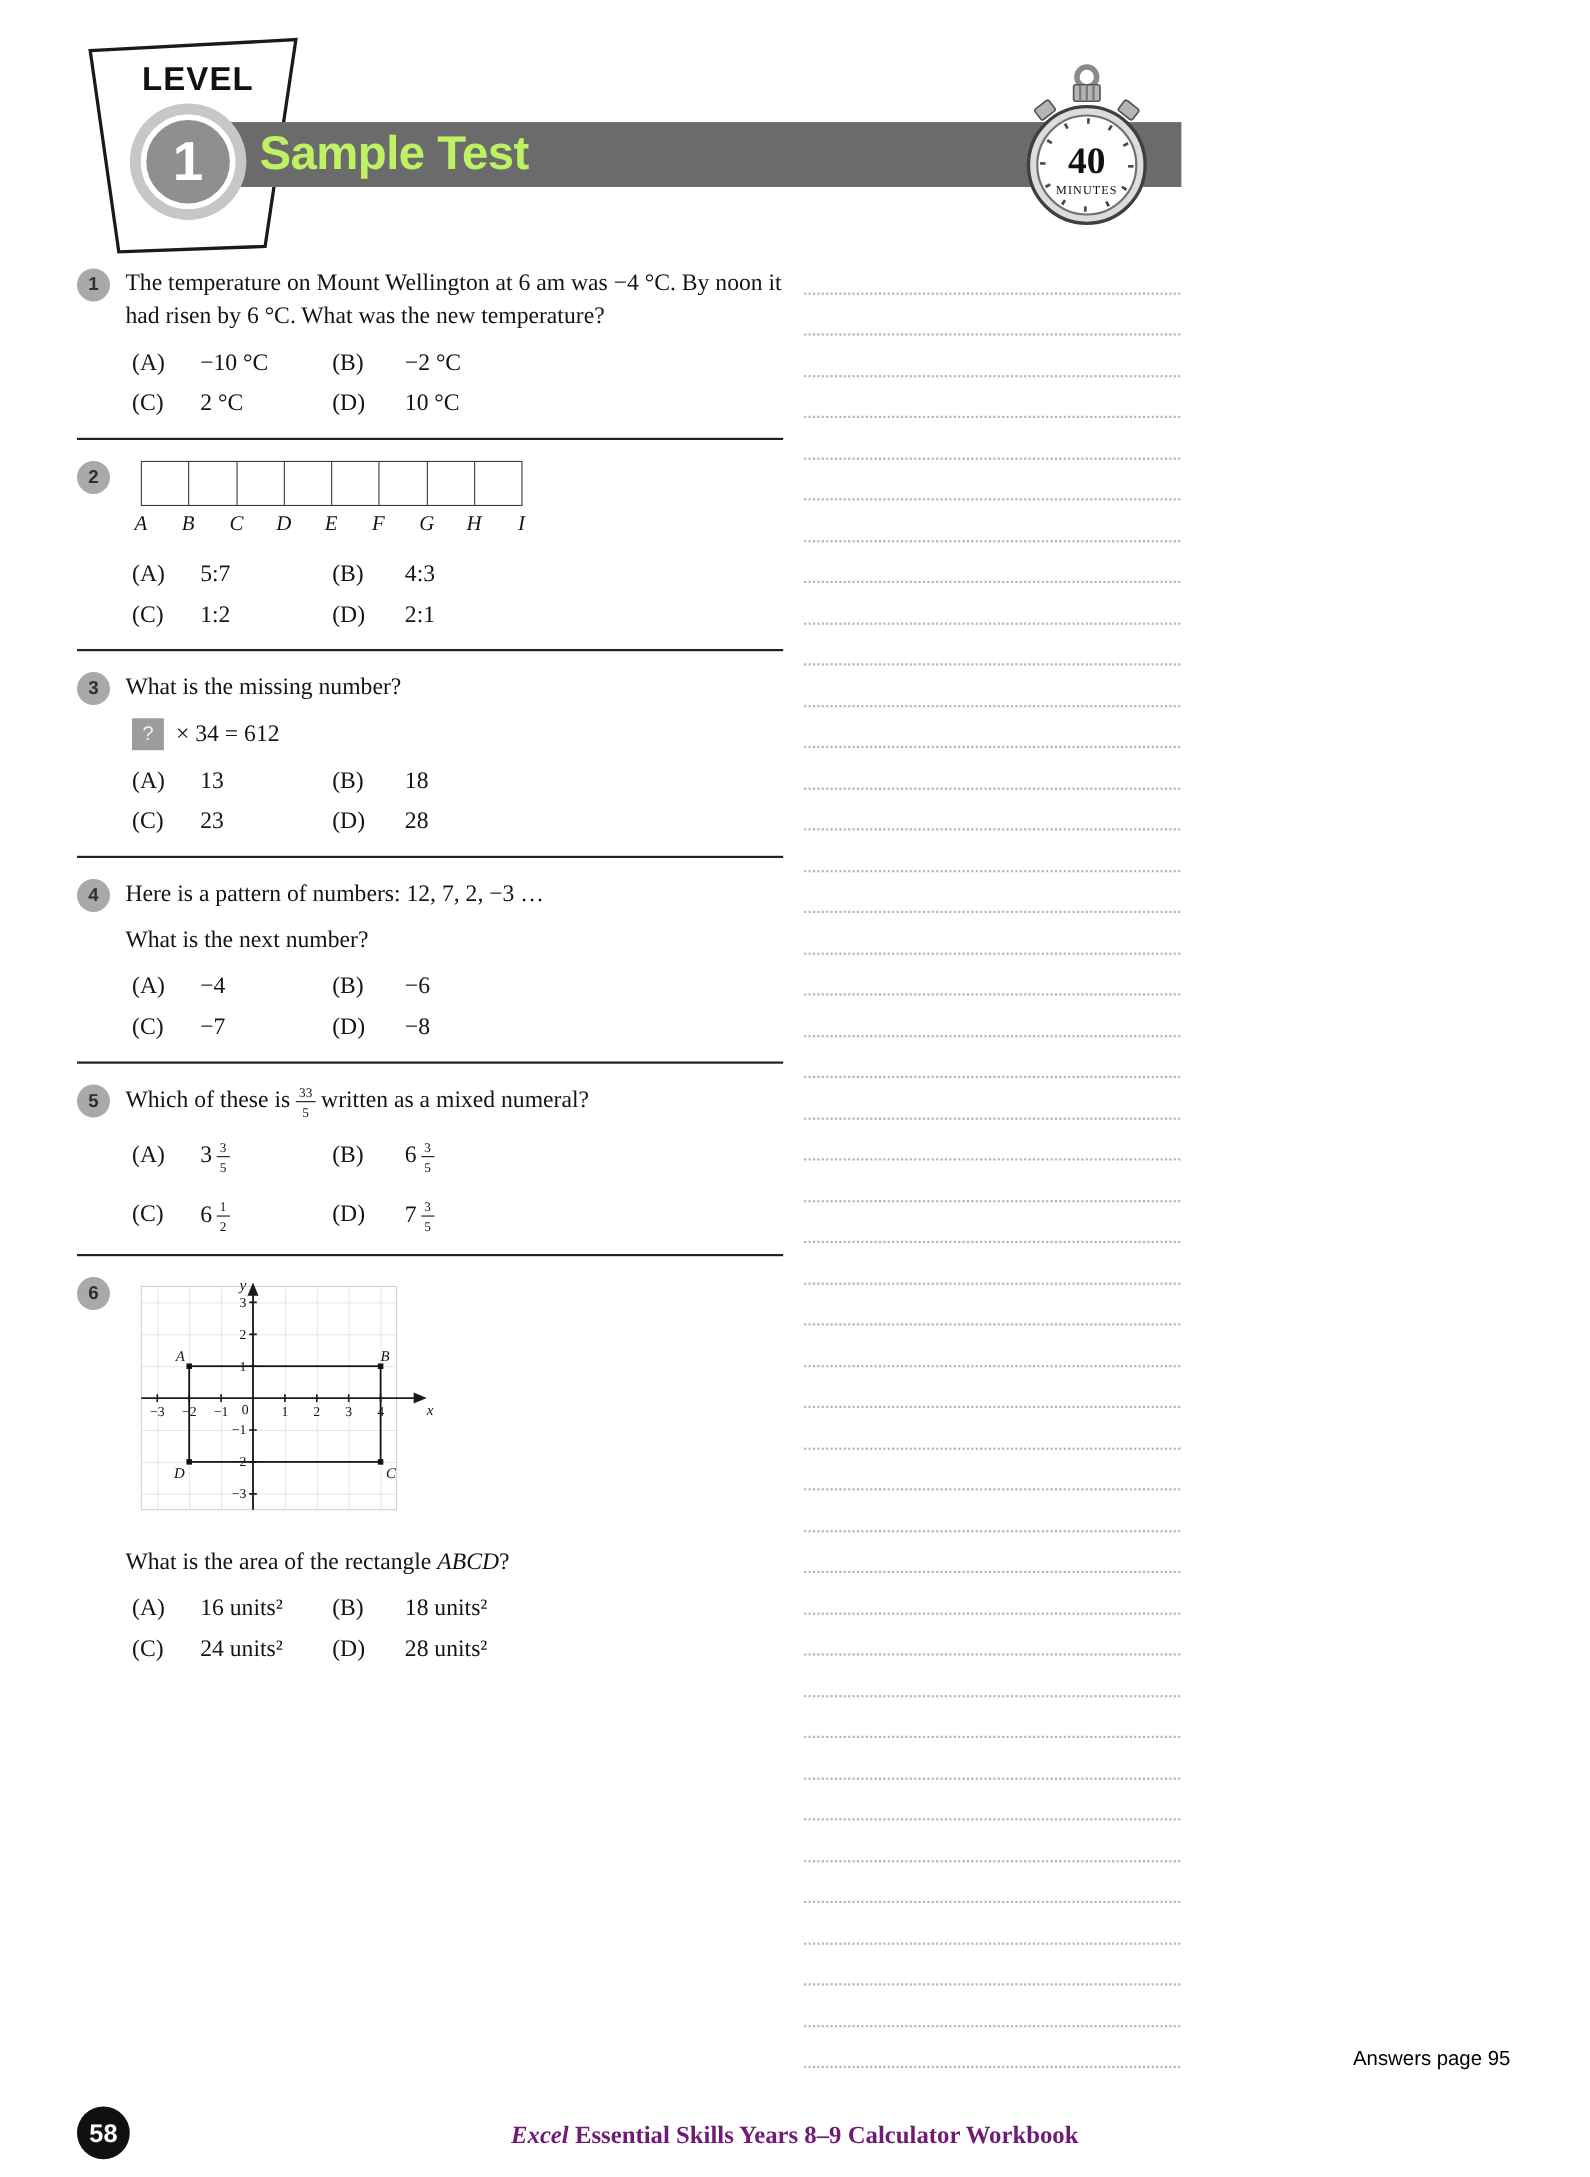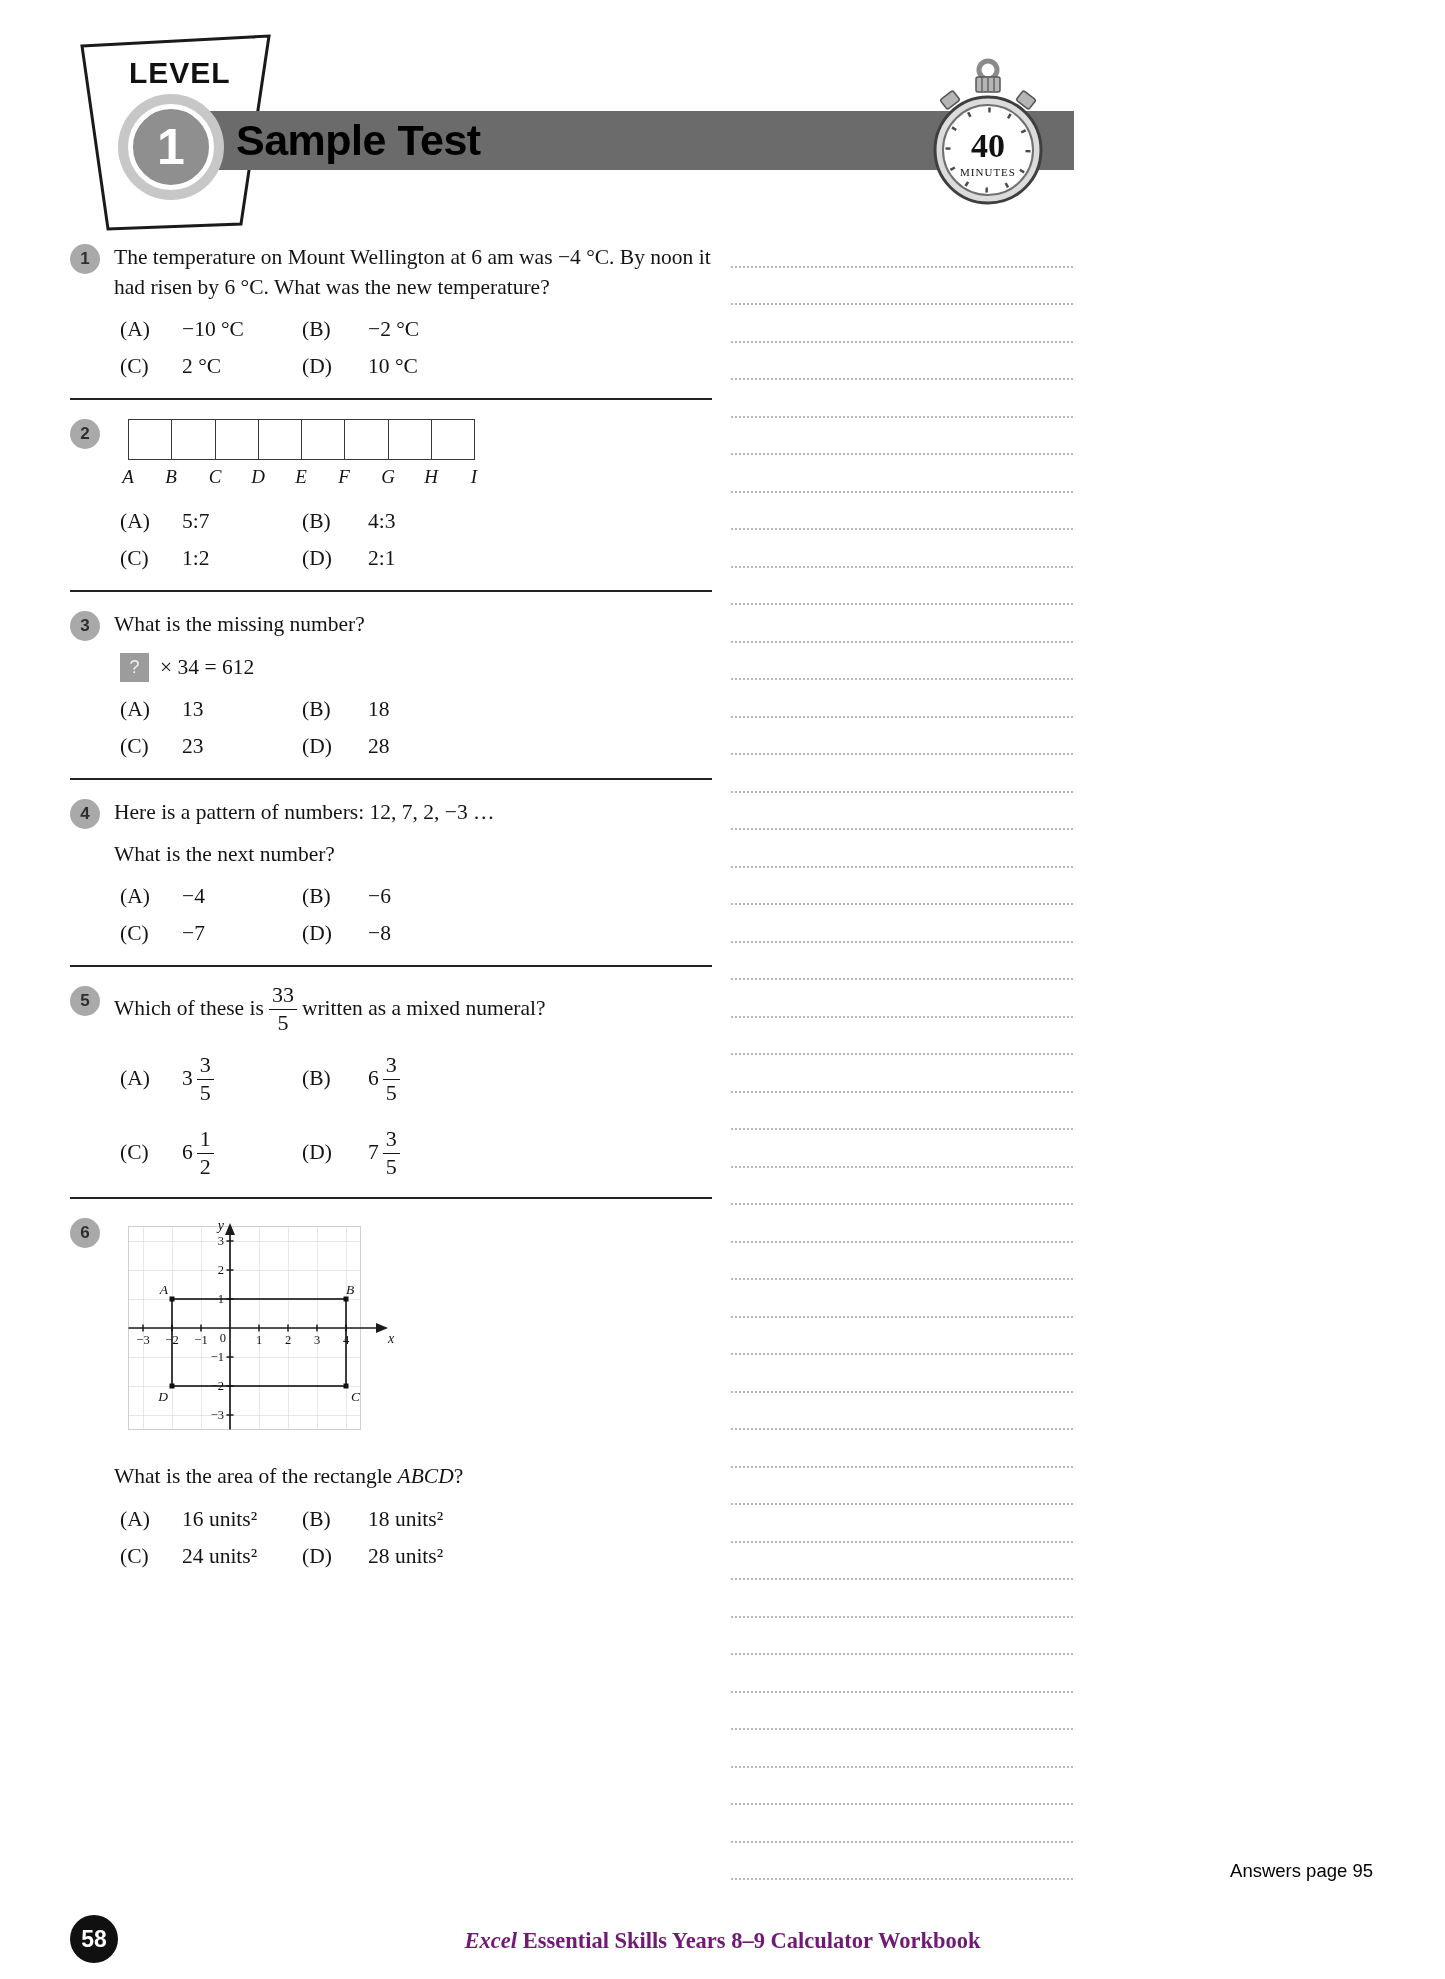--- a/index.html
+++ b/index.html
@@ -2,21 +2,21 @@
 <html><head>
 <meta charset="utf-8">
 <style>
   html,body{margin:0;padding:0;background:#ffffff;}
   .page{position:relative;width:1445px;height:1979px;background:#fff;color:#141414;
         font-family:"Liberation Serif",serif;overflow:hidden;}
 
   
   .level-box{position:absolute;left:68px;top:28px;z-index:1;}
   .banner{position:absolute;left:168px;top:111px;width:906px;height:59px;background:#6b6b6b;z-index:2;}
-  .banner-title{position:absolute;left:68px;top:0;line-height:59px;color:#000000;
+  .banner-title{position:absolute;left:68px;top:0;line-height:59px;color:#bef264;
         font-family:"Liberation Sans",sans-serif;font-weight:bold;font-size:43px;letter-spacing:-0.5px;}
   .level-label{position:absolute;left:129px;top:56px;font-family:"Liberation Sans",sans-serif;
         font-weight:bold;font-size:30px;letter-spacing:1px;z-index:3;color:#111;}
   .level-circle{position:absolute;left:118px;top:94px;width:106px;height:106px;border-radius:50%;
         background:#c7c7c7;display:flex;align-items:center;justify-content:center;z-index:3;}
   .level-circle-inner{width:76px;height:76px;border:5px solid #fff;border-radius:50%;background:#8f8f8f;
         display:flex;align-items:center;justify-content:center;color:#fff;
         font-family:"Liberation Sans",sans-serif;font-weight:bold;font-size:50px;}
   .stopwatch{position:absolute;left:908px;top:44px;z-index:3;}
 
@@ -42,21 +42,21 @@
   .ruler-labels{position:relative;height:28px;margin-top:6px;font-style:italic;font-size:19px;}
   .ruler-letter{position:absolute;transform:translateX(-50%);}
 
   
   .equation{margin:14px 0 4px 6px;font-size:21.5px;display:flex;align-items:center;gap:11px;}
   .qbox{width:29px;height:29px;background:#9c9c9c;color:#f2f2f2;display:flex;align-items:center;
         justify-content:center;font-size:18px;font-family:"Liberation Sans",sans-serif;}
 
   
   .frac{display:inline-block;vertical-align:-0.7em;text-align:center;line-height:1;
-        font-size:22px;margin:0 5px;}
+        font-size:12px;margin:0 5px;}
   .frac .fnum{display:block;border-bottom:1.5px solid #141414;padding:0 3px 2.5px;}
   .frac .fden{display:block;padding-top:2.5px;}
   .mixed .frac{margin:0 0 0 4px;}
   .options-frac{row-gap:24px;margin-top:20px;}
 
   
   .grid-fig{margin:0 0 10px 6px;}
   .grid-fig svg{display:block;}
   .fig-caption-gap{margin-top:8px;}
 

